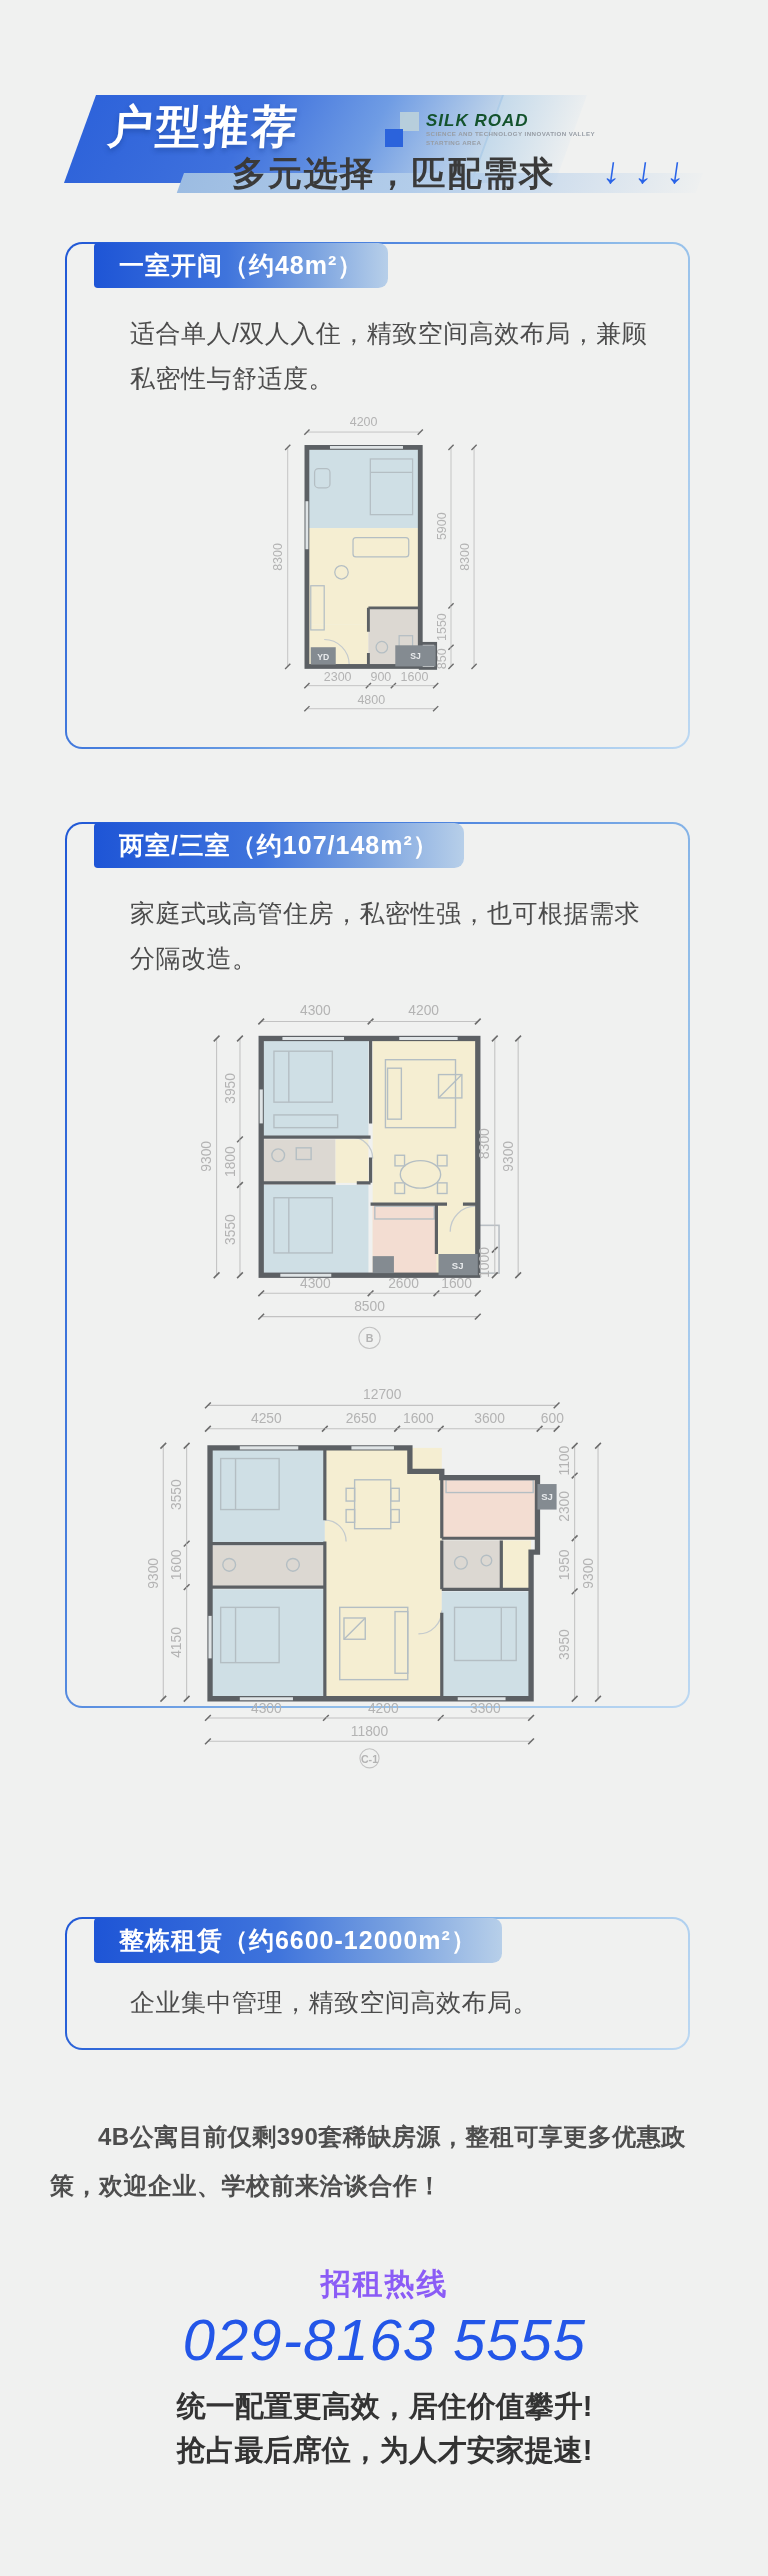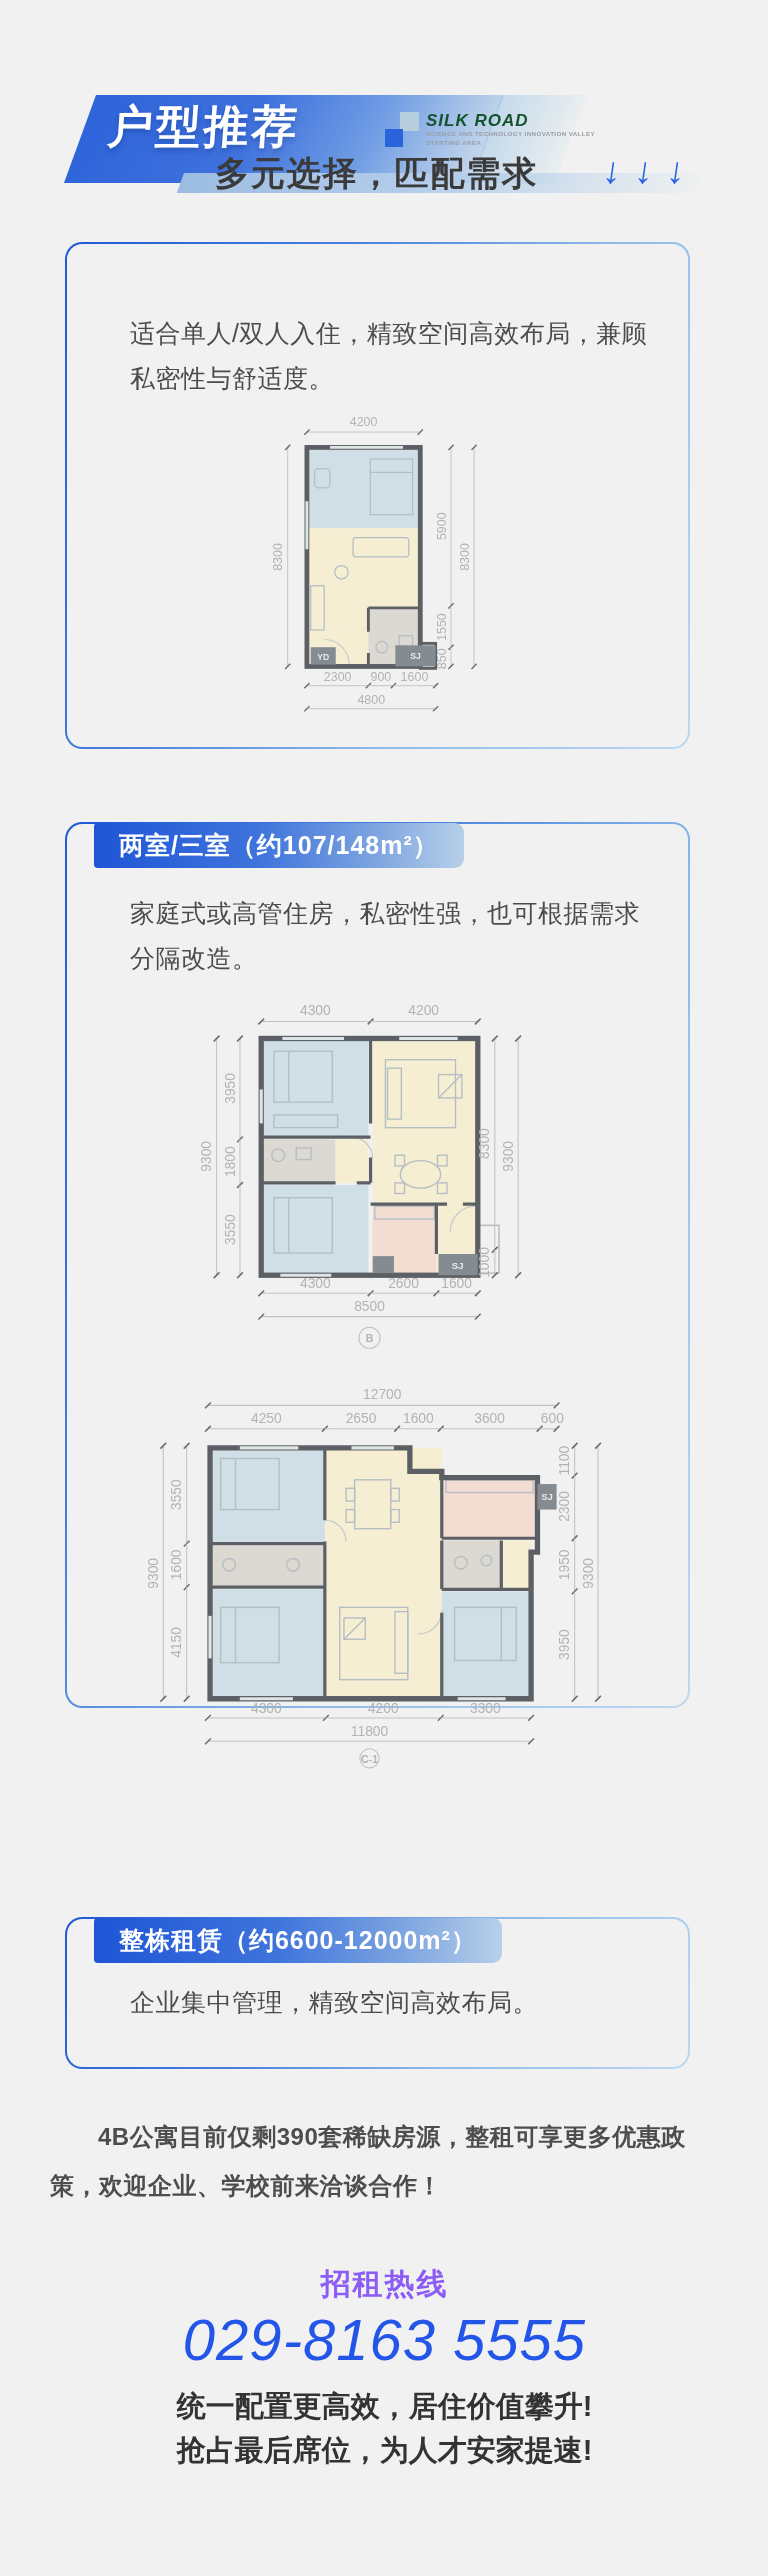--- a/index.html
+++ b/index.html
@@ -18,21 +18,21 @@
     transform:skewX(-20deg);transform-origin:0 0;}
   .header-title{position:absolute;left:108px;top:97px;font-size:45px;font-weight:900;color:#fff;
     letter-spacing:2.9px;text-shadow:0 2.9px 5.8px rgba(20,60,140,.45);transform:skewX(-4deg);}
   .logo{position:absolute;left:382px;top:108px;display:flex;align-items:flex-start;}
   .logo-mark{position:relative;width:44px;height:44px;flex:0 0 44px;}
   .logo-sq-light{position:absolute;left:18px;top:3.8px;width:19px;height:19px;background:#bcd2da;opacity:.9;}
   .logo-sq-dark{position:absolute;left:2.9px;top:21px;width:18px;height:18px;background:#2b63dc;}
   .logo-text{padding-top:3.8px;}
   .logo-name{font-size:17px;font-weight:800;font-style:italic;color:#14532d;letter-spacing:1px;line-height:1;}
   .logo-sub{font-size:6.2px;color:#979da5;font-weight:700;letter-spacing:0.4px;line-height:1.5;}
-  .header-subtitle{position:absolute;left:215px;top:151px;font-size:34px;font-weight:900;color:#3a3a3a;letter-spacing:1.9px;}
+  .header-subtitle{position:absolute;left:232px;top:151px;font-size:34px;font-weight:900;color:#3a3a3a;letter-spacing:1.9px;}
   .arrows{position:absolute;left:603px;top:152px;display:flex;gap:13.5px;color:#2a64e8;font-size:37px;
     font-weight:400;transform:skewX(-8deg);}
   .arrows span{line-height:1;}
 
   
   .card{position:absolute;left:65px;width:625px;border-radius:17.3px;padding:1.9px;box-sizing:border-box;
     background:linear-gradient(115deg,#2058d6 0%,#4b82de 35%,#8fbce9 65%,#bcd8f2 100%);}
   .card-inner{position:relative;width:100%;height:100%;box-sizing:border-box;background:#f0f1f0;border-radius:15.4px;}
   .card-badge{position:absolute;left:27px;top:-1px;height:45px;padding:0 25px;display:flex;align-items:center;
     background:linear-gradient(90deg,#1e55d6 0%,#3f74dc 45%,#7ba3e0 75%,#b7cfe9 100%);
@@ -90,20 +90,21 @@
     <div class="header-subtitle">多元选择，匹配需求</div>
     <div class="arrows">
       <span>↓</span>
       <span>↓</span>
       <span>↓</span>
     </div>
   </div>
 
   <div class="card" style="top:242px;height:507px;">
     <div class="card-inner">
+      <div class="card-badge">一室开间（约48m²）</div>
       <div class="card-desc">适合单人/双人入住，精致空间高效布局，兼顾私密性与舒适度。</div>
 
       <svg class="fp" width="500" height="317" viewBox="0 0 520 330">
         <defs>
           <marker id="tick" viewBox="0 0 10 10" refX="5" refY="5" markerWidth="9" markerHeight="9" orient="0">
             <path d="M2,8 L8,2" stroke="#6b6b6b" stroke-width="1.6"></path>
           </marker>
         </defs>
         <g>
           <rect x="188" y="42" width="114" height="82" fill="#cfdfe5"></rect>
@@ -329,21 +330,21 @@
           <text class="dim" x="381" y="311">3300</text>
           <line class="dl" x1="120" y1="338" x2="424" y2="338" marker-start="url(#tick)" marker-end="url(#tick)"></line>
           <text class="dim" x="272" y="333">11800</text>
           <circle cx="272" cy="354" r="9" fill="none" stroke="#c2c2c2"></circle>
           <text class="mk" x="272" y="358">C-1</text>
         </g>
       </svg>
     </div>
   </div>
 
-  <div class="card" style="top:1917px;height:152px;">
+  <div class="card" style="top:1917px;height:133px;">
     <div class="card-inner">
       <div class="card-badge">整栋租赁（约6600-12000m²）</div>
       <div class="card-desc" style="padding-top:61px;">企业集中管理，精致空间高效布局。</div>
     </div>
   </div>
 
   <div class="para">4B公寓目前仅剩390套稀缺房源，整租可享更多优惠政策，欢迎企业、学校前来洽谈合作！</div>
   <div class="hotline-label">招租热线</div>
   <div class="hotline-number">029-8163 5555</div>
   <div class="slogan1">统一配置更高效，居住价值攀升!</div>

